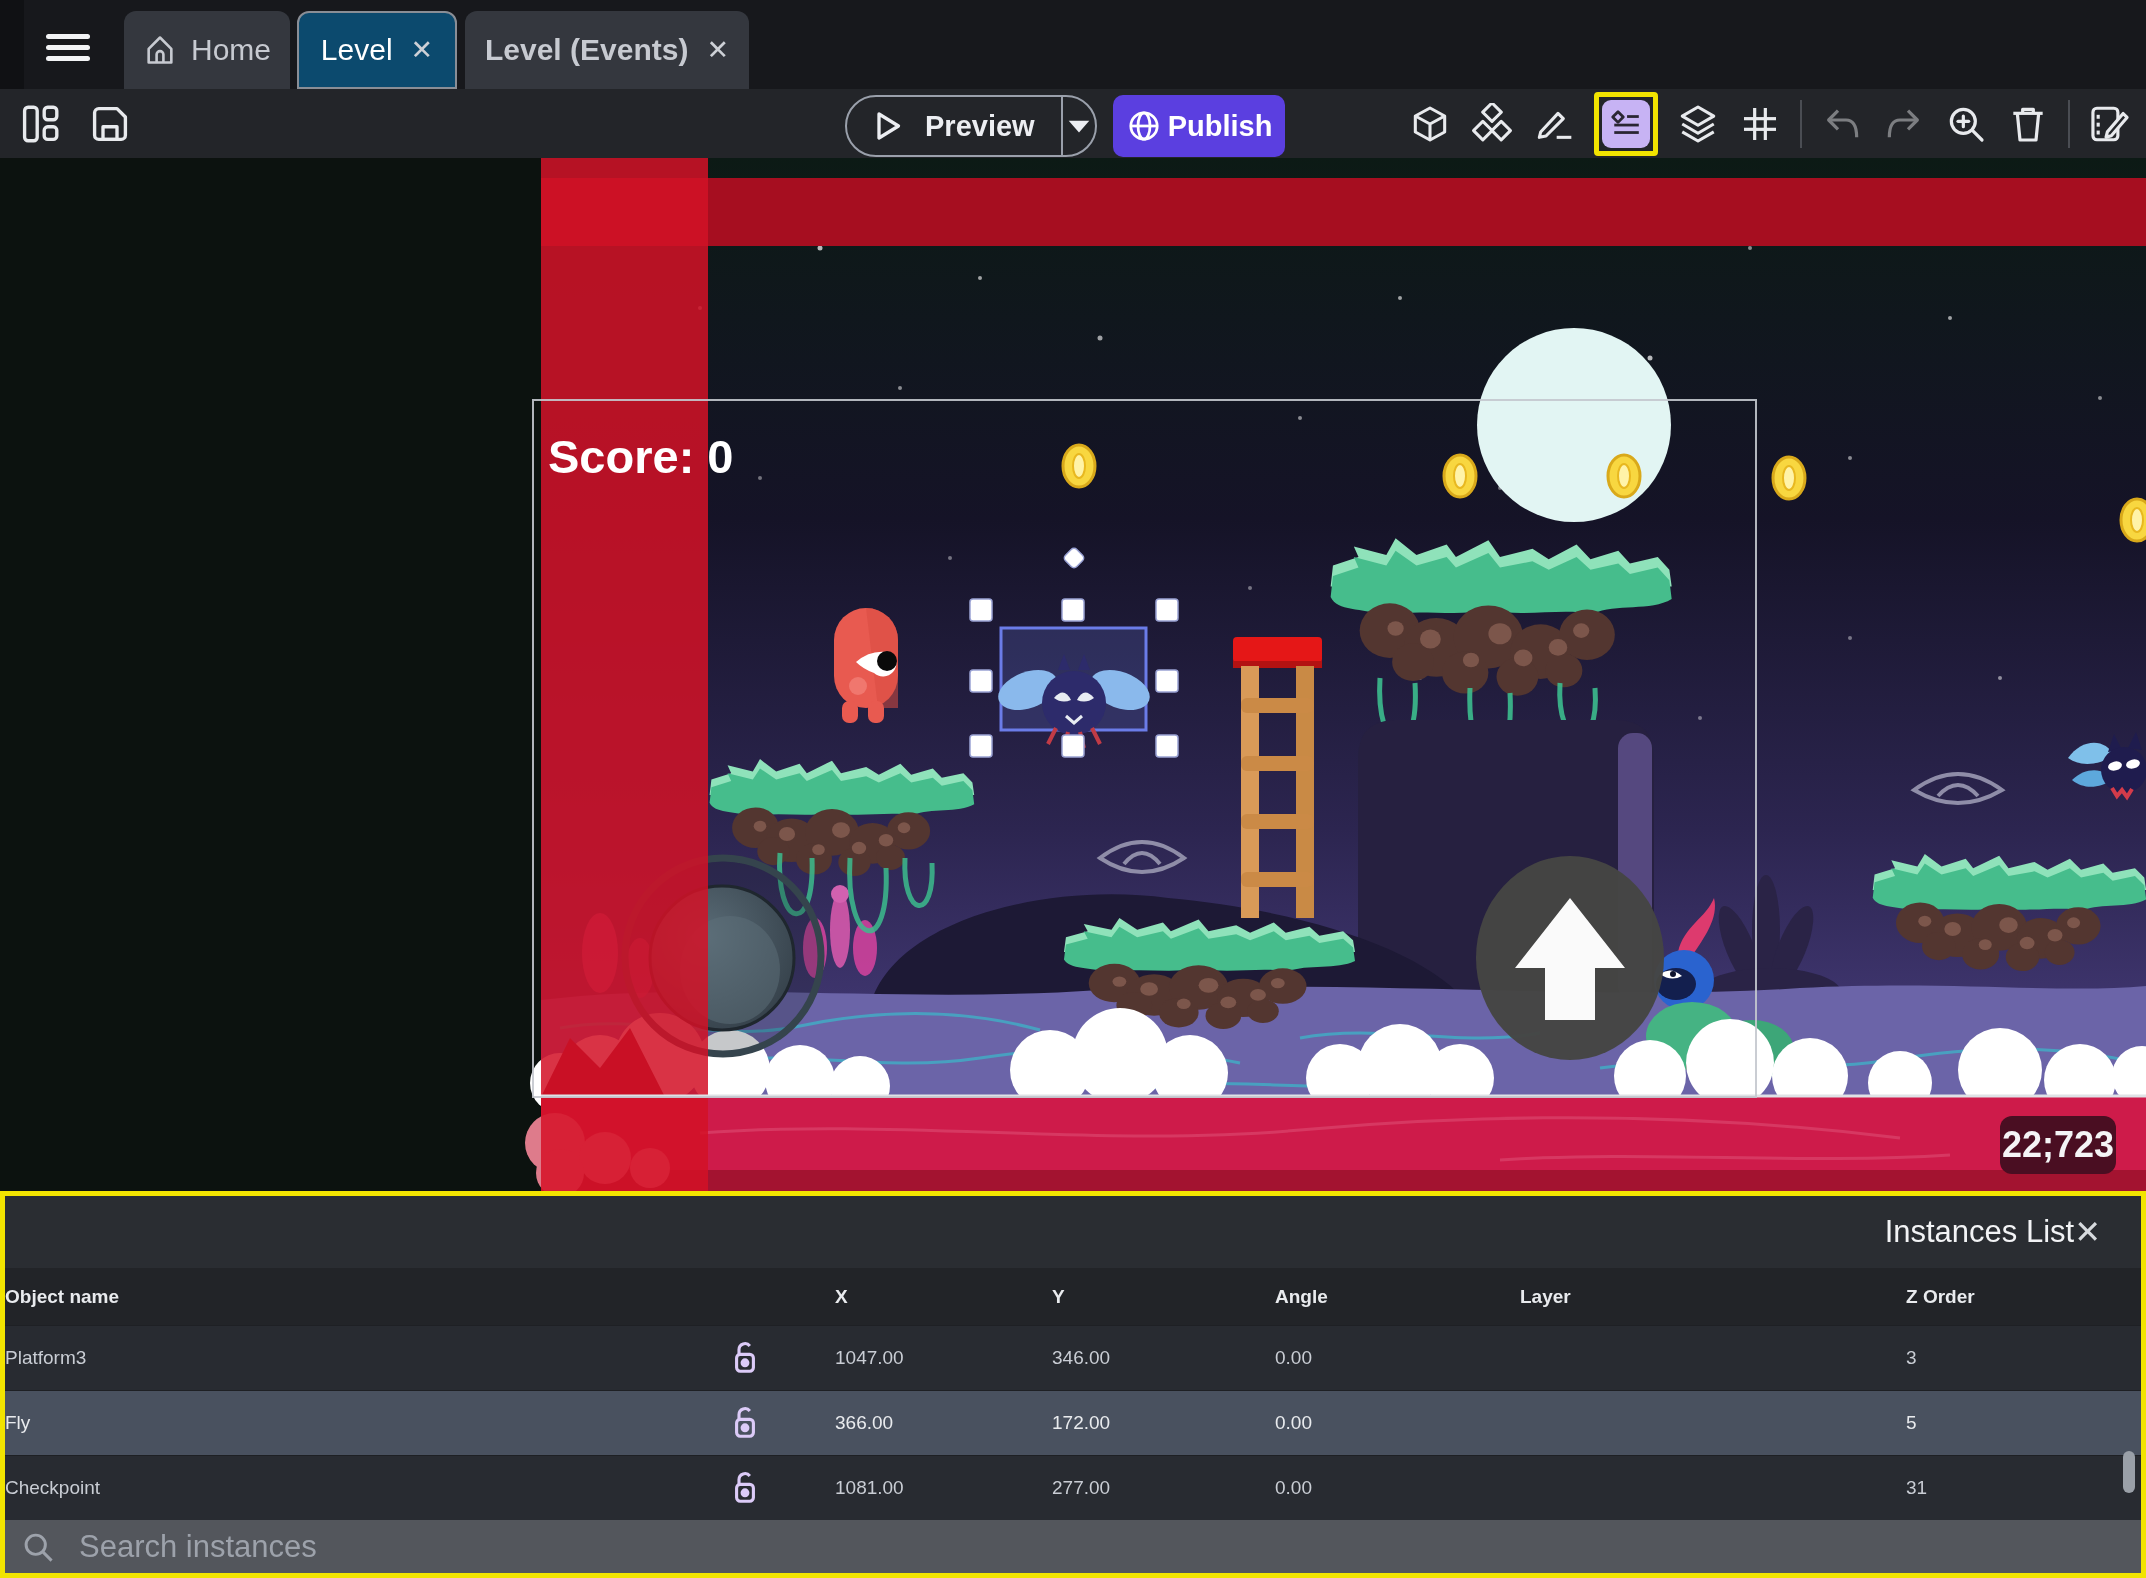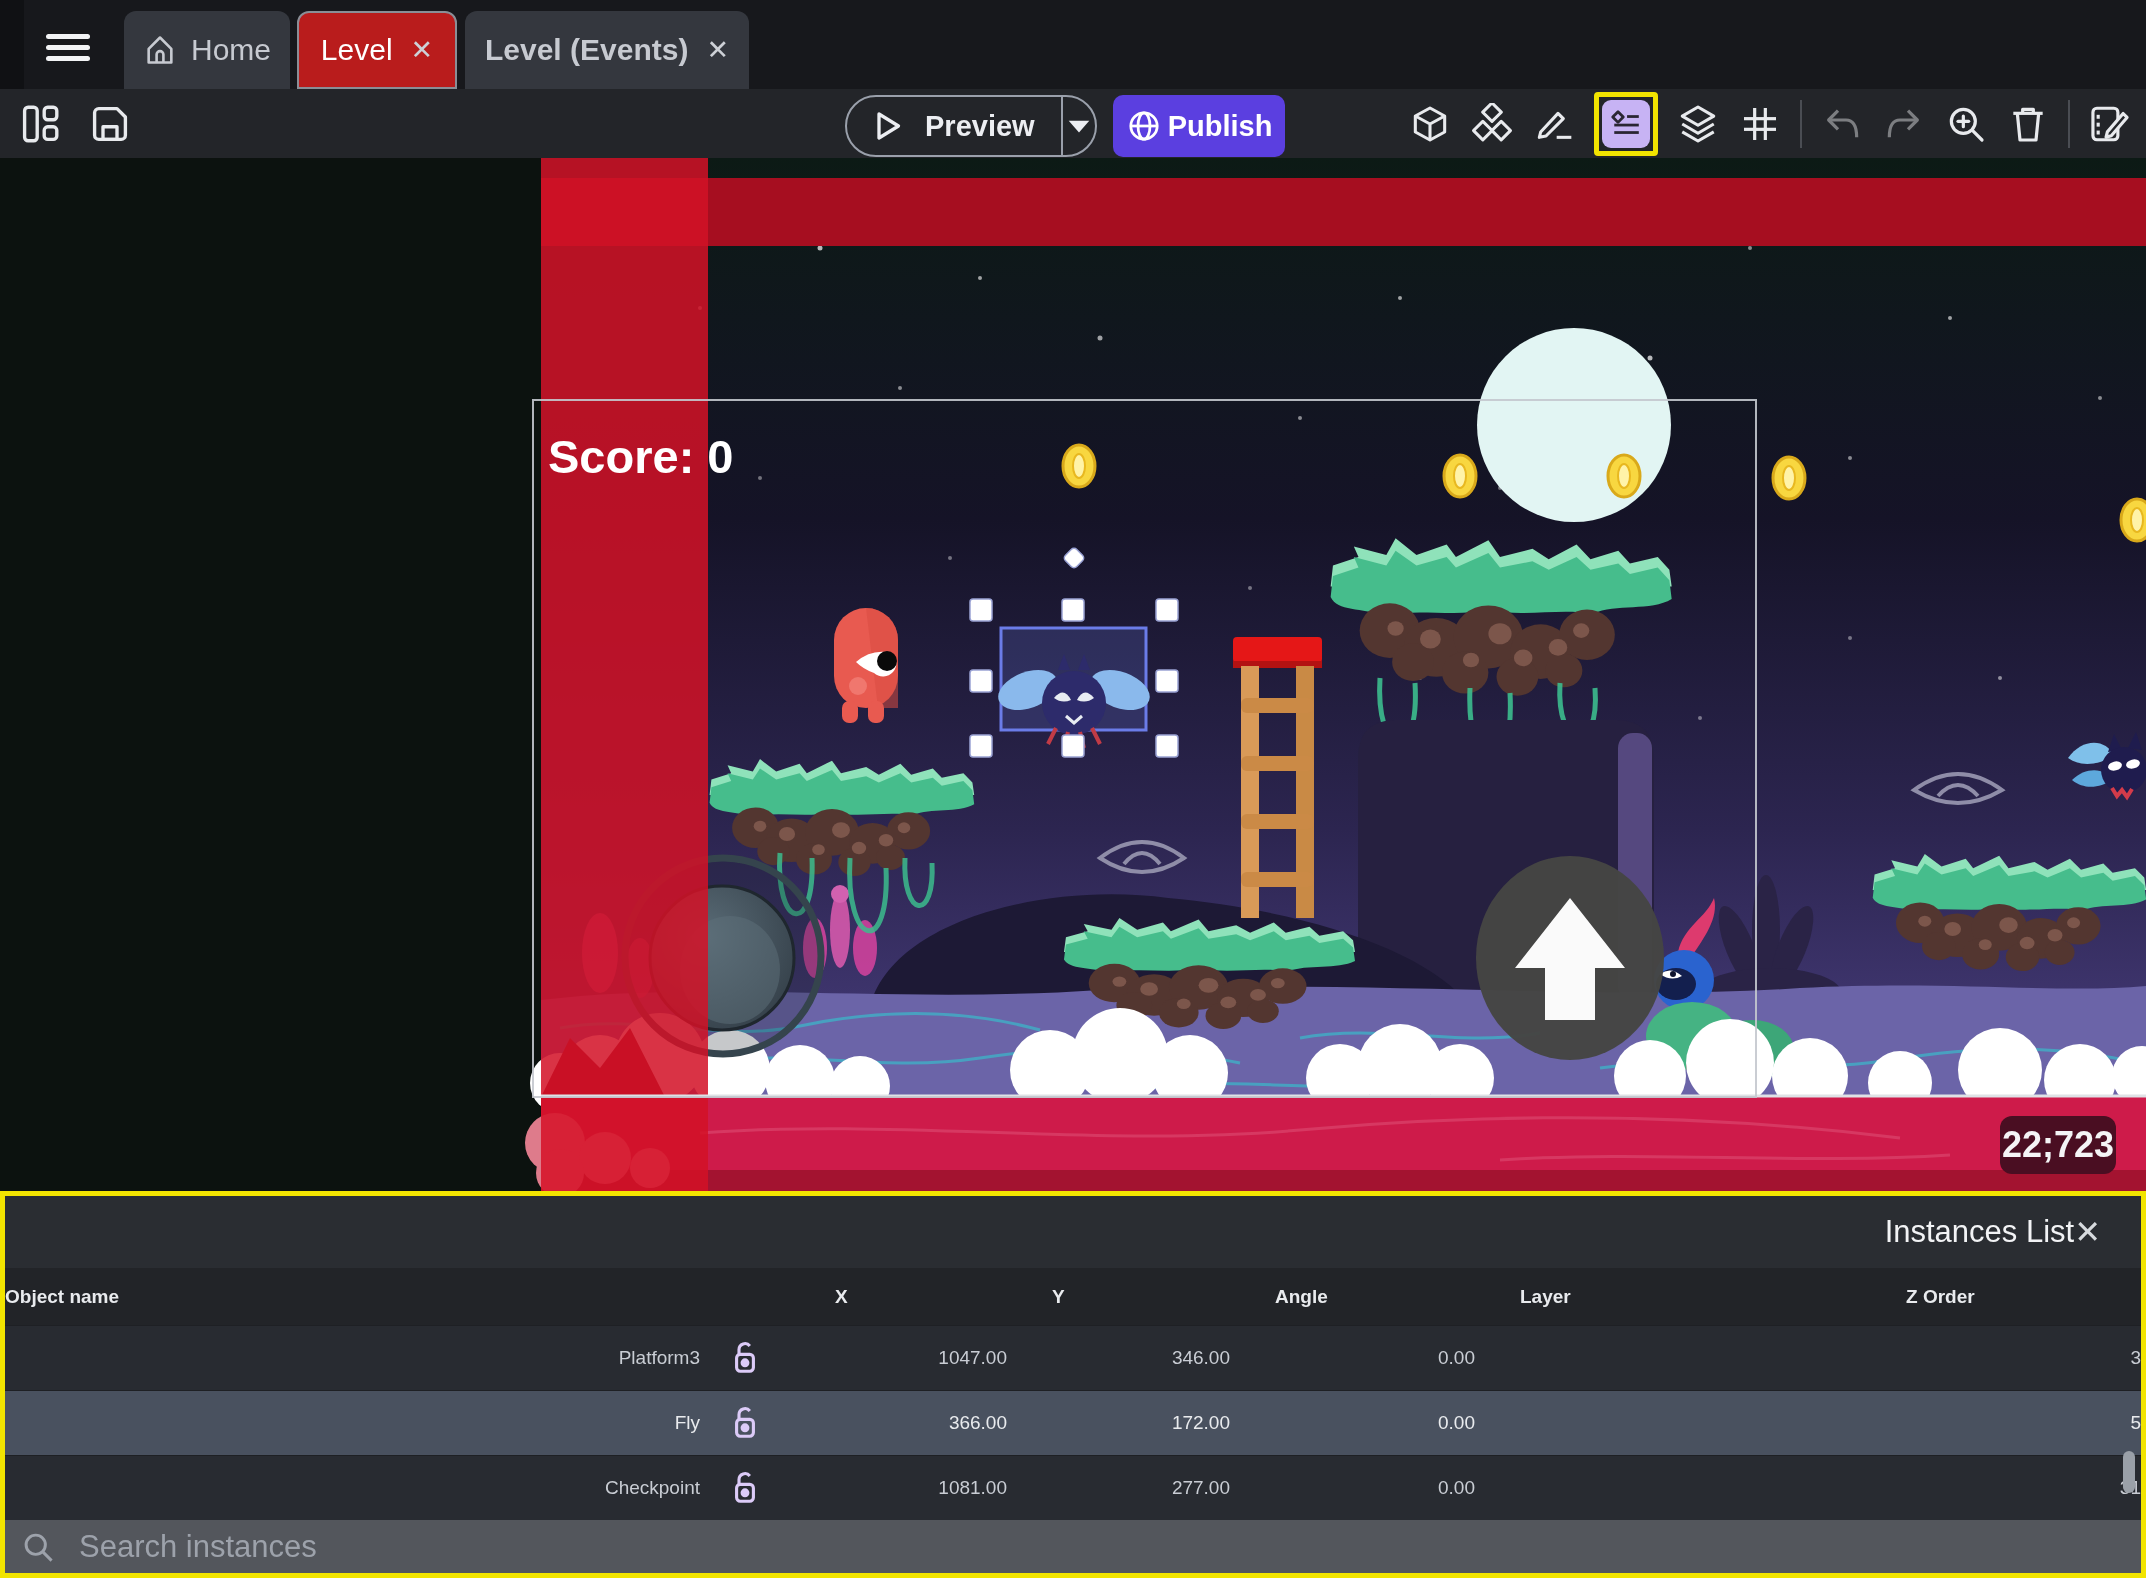--- a/index.html
+++ b/index.html
@@ -6,21 +6,21 @@
   body{width:2146px;height:1578px;position:relative;overflow:hidden;
        font-family:"Liberation Sans","DejaVu Sans",sans-serif;color:#e8eaee;}
   .abs{position:absolute;}
   
   .tabbar{left:0;top:0;width:2146px;height:89px;background:#17181c;margin-left:24px;}
   .hamburger{left:22px;top:28px;width:44px;height:34px;cursor:pointer;}
   .hamburger div{height:5px;background:#f2f3f5;border-radius:3px;margin:6px 0;}
   .tab{top:11px;height:78px;border-radius:12px 12px 0 0;display:flex;align-items:center;
        justify-content:center;gap:14px;font-size:30px;color:#c7cad1;box-sizing:border-box;cursor:pointer;}
   .tab-home{left:100px;width:166px;background:#34373e;}
-  .tab-level{left:273px;width:160px;background:#b91c1c;border:2px solid #8a8e96;color:#fff;}
+  .tab-level{left:273px;width:160px;background:#0c4a6e;border:2px solid #8a8e96;color:#fff;}
   .tab-events{left:441px;width:284px;background:#34373e;font-weight:bold;}
   .tab .x{font-size:27px;color:#cdd0d6;margin-left:4px;}
   .tab svg{flex:none;}
   
   .toolbar{left:0;top:89px;width:2146px;height:69px;background:#232529;}
   .tb-left{left:18px;top:89px;height:69px;display:flex;align-items:center;gap:26px;}
   .icon-btn{width:44px;height:44px;display:flex;align-items:center;justify-content:center;cursor:pointer;}
   .btn-preview{left:845px;top:95px;width:252px;height:62px;border:2px solid #9aa0ab;border-radius:32px;
       display:flex;align-items:center;box-sizing:border-box;background:transparent;cursor:pointer;}
   .btn-preview .lbl{font-size:29px;font-weight:bold;color:#eceef2;margin-left:22px;}
@@ -38,21 +38,21 @@
   
   .panel{left:0;top:1191px;width:2146px;height:387px;background:#2a2d32;box-sizing:border-box;
          border:5px solid #f2e400;}
   .ptitle{height:72px;display:flex;align-items:center;justify-content:flex-end;padding:0 40px 0 25px;}
   .ptitle .t{font-size:31px;color:#f2f3f5;}
   .ptitle .x{font-size:32px;color:#d7dade;cursor:pointer;}
   .prow{display:grid;grid-template-columns:695px 90px 217px 223px 245px 386px 1fr;
         align-items:center;box-sizing:border-box;font-size:19px;color:#c9cdd4;}
   .prow .c{padding-left:45px;}
   .phead{height:57px;background:#222428;font-weight:bold;color:#e9ebee;}
-  .rowi{height:65px;background:#282b31;border-top:1px solid #1e2024;cursor:pointer;text-align:right;}
+  .rowi{height:65px;background:#282b31;border-top:1px solid #1e2024;cursor:pointer;}
   .rowi.sel{background:#49515f;color:#e9ebee;}
   .lockc{display:flex;justify-content:center;}
   .searchrow{height:53px;background:#53565c;display:flex;align-items:center;padding-left:16px;gap:22px;}
   .searchrow input{background:transparent;border:none;outline:none;font-size:31px;color:#e8e8ea;
         font-family:"Liberation Sans",sans-serif;width:1600px;}
   .searchrow input::placeholder{color:#9da2ab;}
   .thumb{right:6px;top:255px;width:12px;height:42px;background:#9aa0a8;border-radius:6px;}
   svg{display:block;}
 </style>
 </head>

